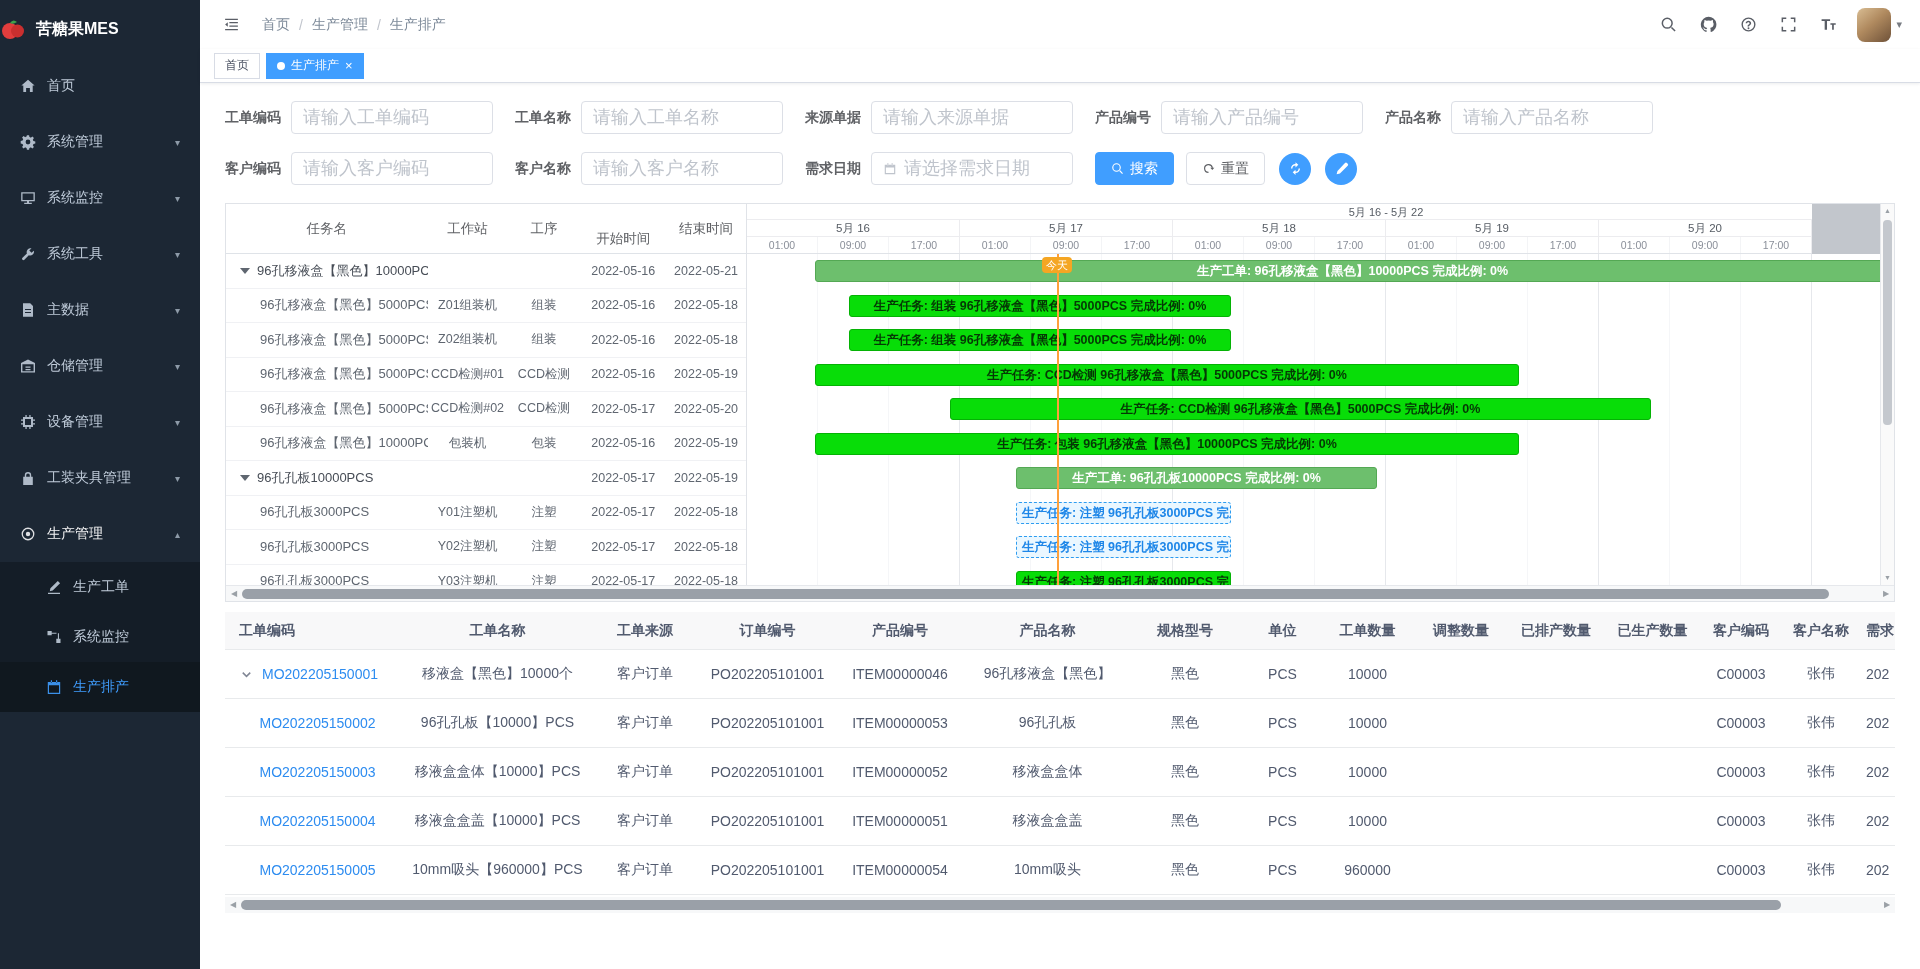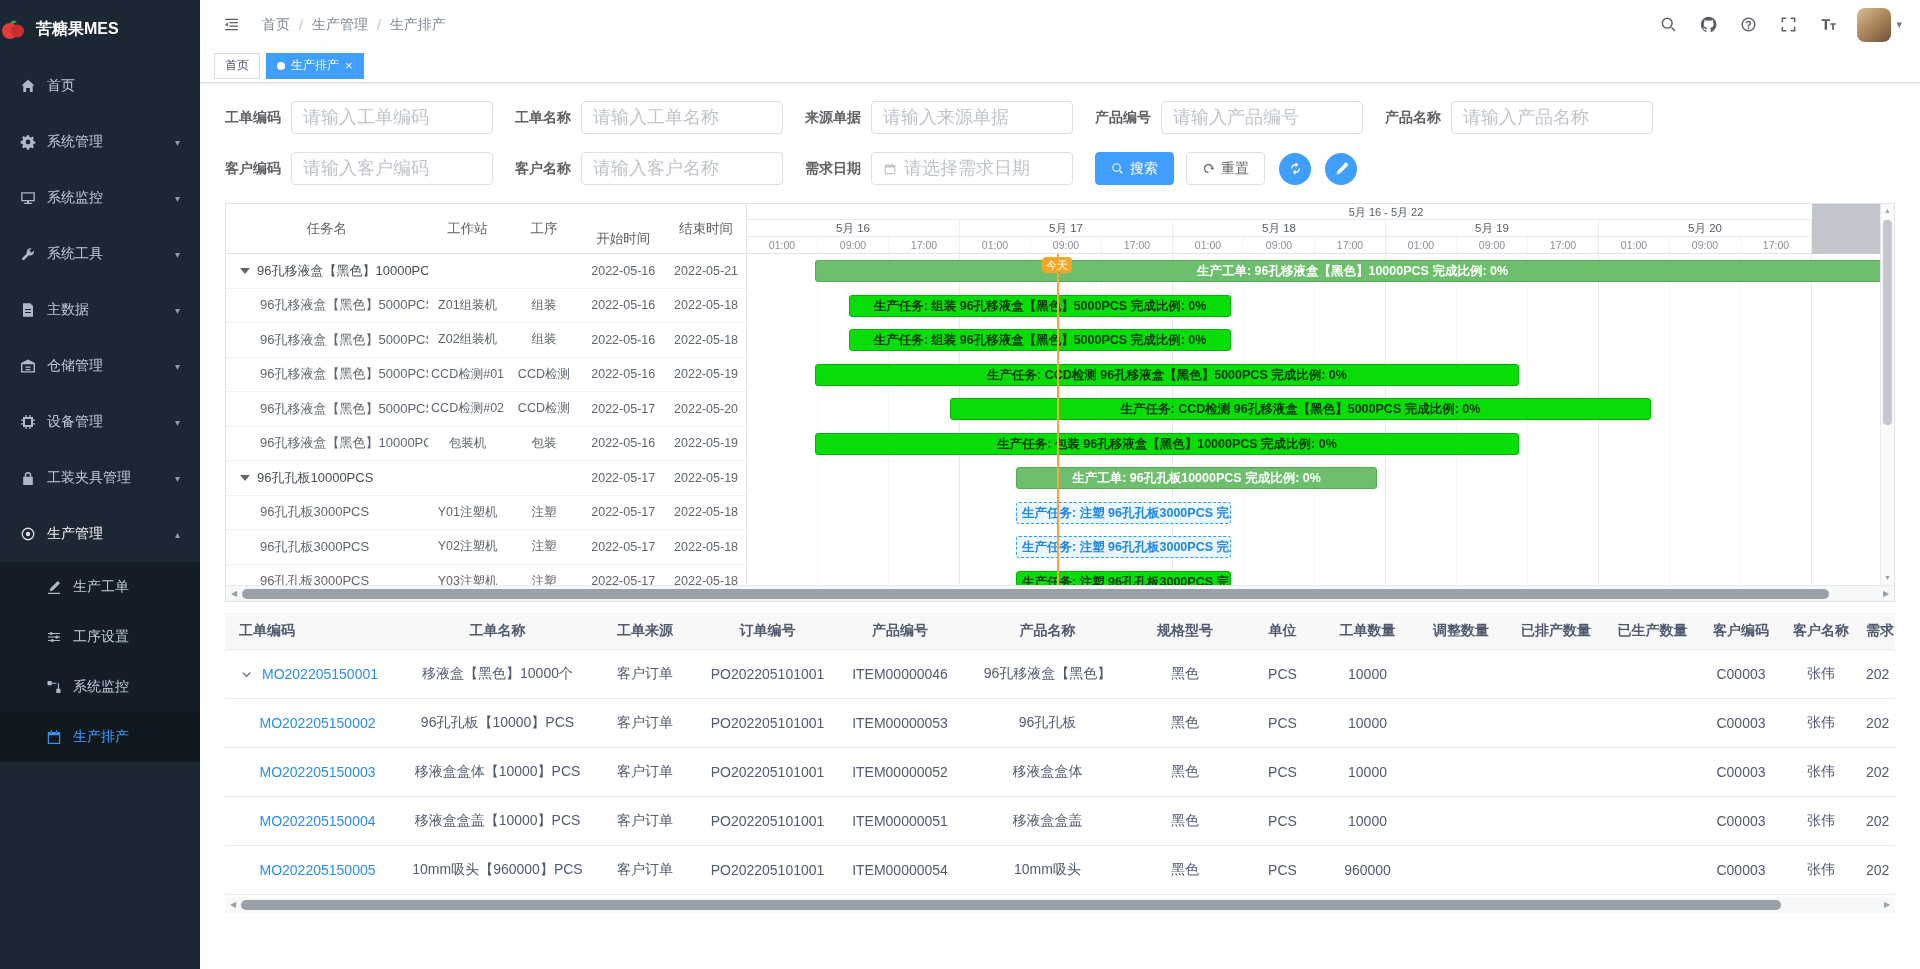--- a/index.html
+++ b/index.html
@@ -186,29 +186,20 @@
         </div>
         <div class="submenu">
           <div class="menu-item">
             <svg viewBox="0 0 16 16">
               <path d="M11.8 1.9l2.3 2.3-7.4 7.4-2.9.6.6-2.9zM2 13.8h12V15H2z"></path>
             </svg>
             <span class="mi-label">生产工单</span>
           </div>
           <div class="menu-item">
             <svg viewBox="0 0 16 16">
-              <path d="M2 3.9h12v1.1H2zm0 3.5h12v1.1H2zm0 3.5h12V12H2z"></path>
-              <circle cx="5.2" cy="4.4" r="1.5"></circle>
-              <circle cx="10.8" cy="7.9" r="1.5"></circle>
-              <circle cx="6.4" cy="11.4" r="1.5"></circle>
-            </svg>
-            <span class="mi-label">工序设置</span>
-          </div>
-          <div class="menu-item">
-            <svg viewBox="0 0 16 16">
               <path d="M1.5 2h4.2v4.2H1.5zM10.3 9.8h4.2V14h-4.2zM5.7 3.7h4.8v1.1H5.7zM11.9 4.3h1.1v5.5h-1.1z"></path>
             </svg>
             <span class="mi-label">系统监控</span>
           </div>
           <div class="menu-item active">
             <svg viewBox="0 0 16 16">
               <path fill-rule="evenodd" d="M1.8 3h12.4v12H1.8zM3 6.2v7.6h10V6.2zM4.8 1.2H6v2.2H4.8zm5.2 0h1.2v2.2H10z"></path>
             </svg>
             <span class="mi-label">生产排产</span>
           </div>

